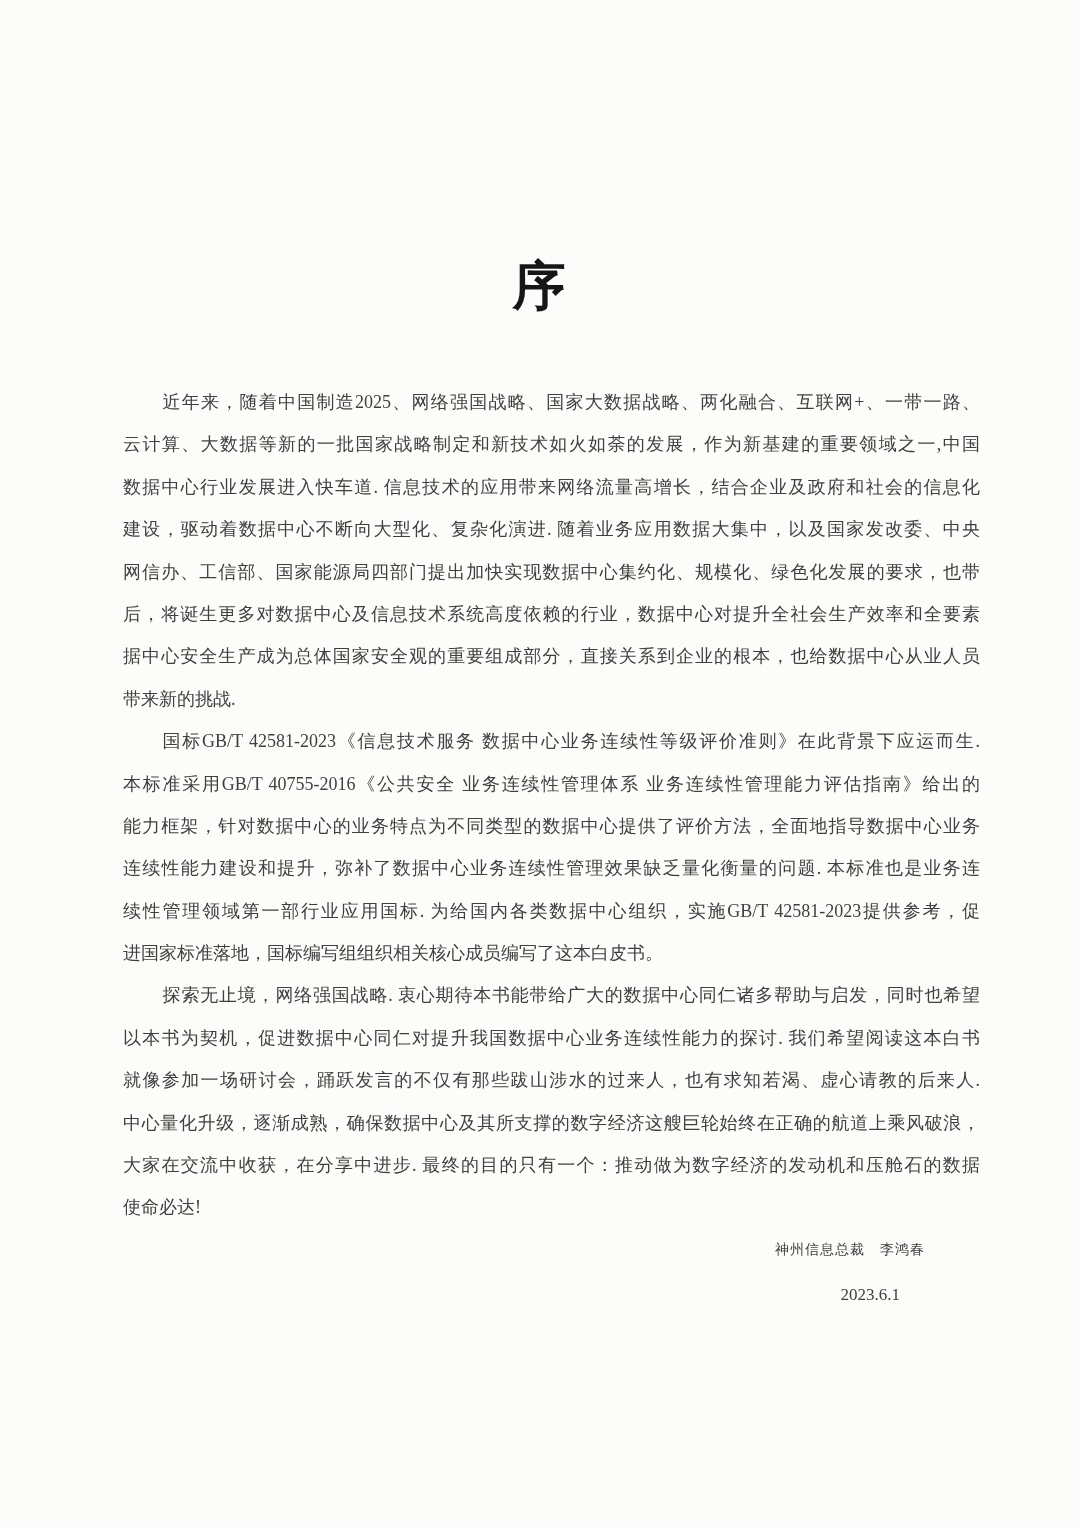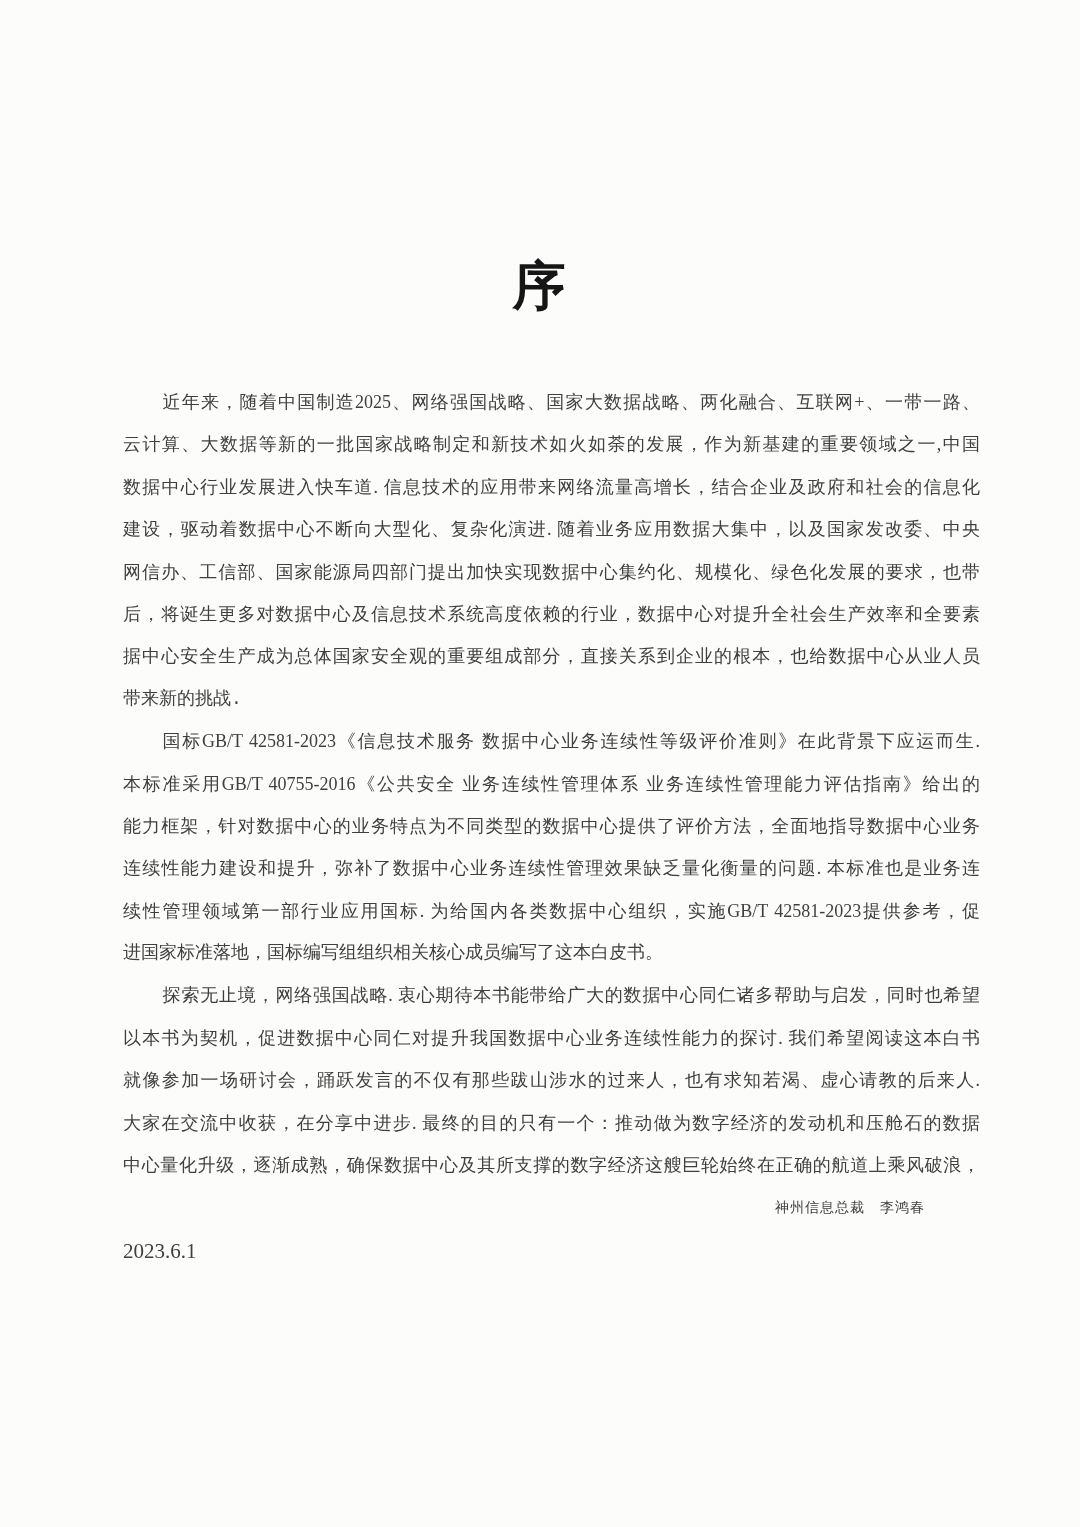--- a/index.html
+++ b/index.html
@@ -43,37 +43,37 @@
     text-align: justify;
     text-align-last: justify;
     text-justify: distribute;
     overflow: hidden;
   }
   .line.first {
     text-indent: 2.2em;
   }
   .line.end {
     text-align-last: left;
-    font-family: Liberation Mono, monospace;
   }
   .sig {
     margin-top: 0.5px;
     height: 42.4px;
     line-height: 42.4px;
     text-align: right;
     padding-right: 55px;
     font-size: 14px;
     letter-spacing: 1px;
     color: var(--ink, #3f3f3f);
   }
   .date {
     height: 45px;
     line-height: 45px;
+    text-align: right;
     padding-right: 80px;
-    font-size: 21px;
+    font-size: 17px;
     color: var(--ink, #3f3f3f);
   }
 </style>
 </head>
 <body>
 
 <div class="page">
   <h1 class="title">序</h1>
   <div class="body">
     <div>
@@ -87,19 +87,20 @@
         <div class="line end">带来新的挑战.</div>
         <div class="line first">国标GB/T 42581-2023《信息技术服务 数据中心业务连续性等级评价准则》在此背景下应运而生.</div>
         <div class="line">本标准采用GB/T 40755-2016《公共安全 业务连续性管理体系 业务连续性管理能力评估指南》给出的</div>
         <div class="line">能力框架，针对数据中心的业务特点为不同类型的数据中心提供了评价方法，全面地指导数据中心业务</div>
         <div class="line">连续性能力建设和提升，弥补了数据中心业务连续性管理效果缺乏量化衡量的问题. 本标准也是业务连</div>
         <div class="line">续性管理领域第一部行业应用国标. 为给国内各类数据中心组织，实施GB/T 42581-2023提供参考，促</div>
         <div class="line end">进国家标准落地，国标编写组组织相关核心成员编写了这本白皮书。</div>
         <div class="line first">探索无止境，网络强国战略. 衷心期待本书能带给广大的数据中心同仁诸多帮助与启发，同时也希望</div>
         <div class="line">以本书为契机，促进数据中心同仁对提升我国数据中心业务连续性能力的探讨. 我们希望阅读这本白书</div>
         <div class="line">就像参加一场研讨会，踊跃发言的不仅有那些跋山涉水的过来人，也有求知若渴、虚心请教的后来人.</div>
+        <div class="line">中心量化升级，逐渐成熟，确保数据中心及其所支撑的数字经济这艘巨轮始终在正确的航道上乘风破浪，</div>
         <div class="line">大家在交流中收获，在分享中进步. 最终的目的只有一个：推动做为数字经济的发动机和压舱石的数据</div>
-        <div class="line">中心量化升级，逐渐成熟，确保数据中心及其所支撑的数字经济这艘巨轮始终在正确的航道上乘风破浪，</div>
+        <div class="line end">使命必达!</div>
       </div>
     <div class="sig">神州信息总裁　李鸿春</div>
     <div class="date">2023.6.1</div>
   </div>
 </div>
 
 </body></html>

